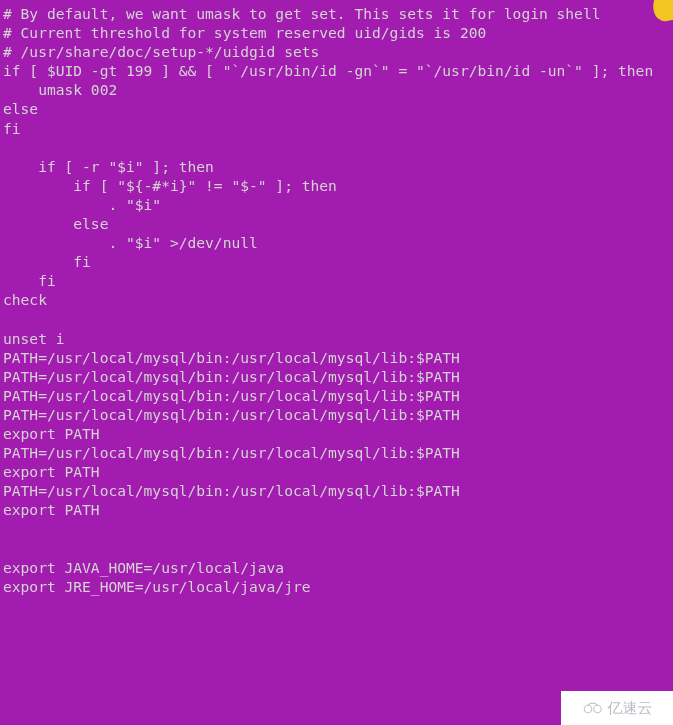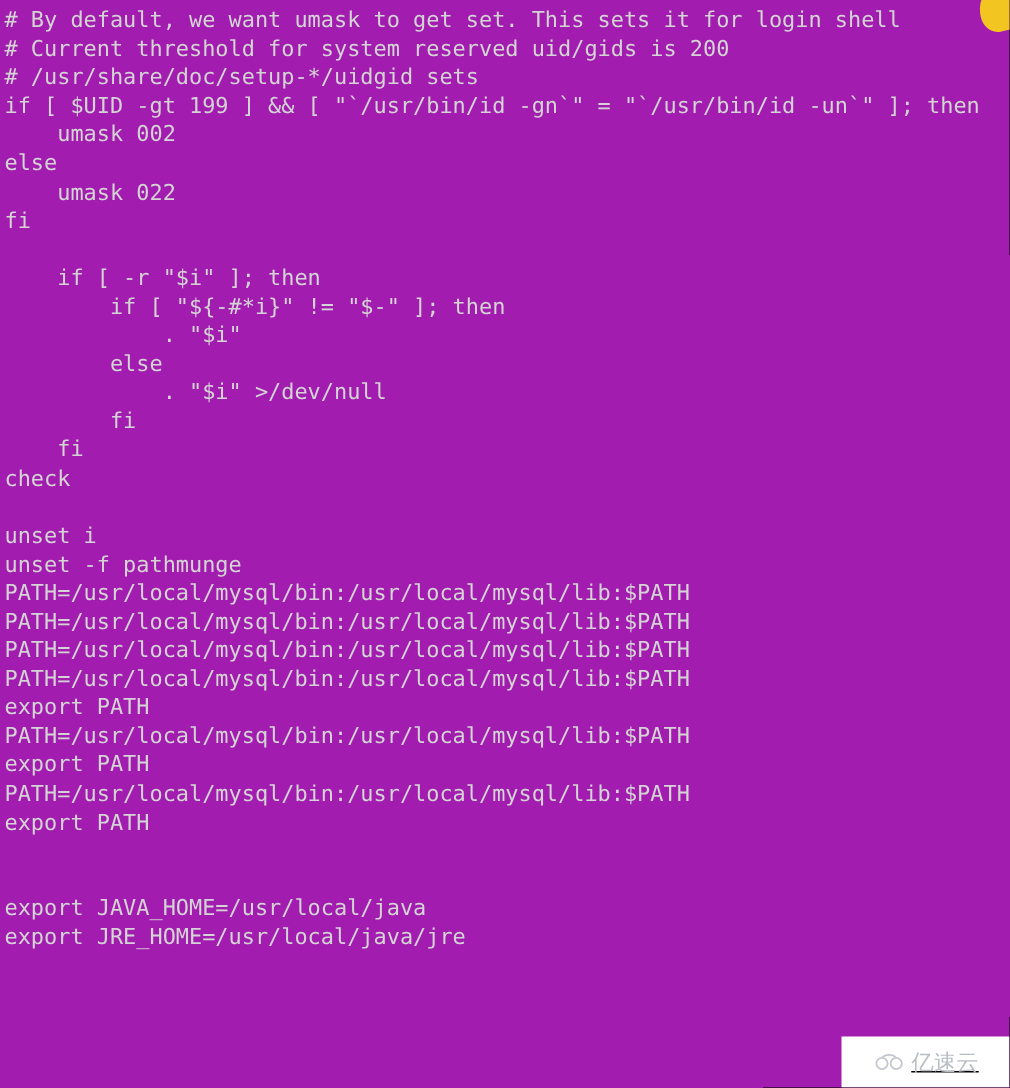--- a/index.html
+++ b/index.html
@@ -70,21 +70,20 @@
     position: absolute;
     right: 0;
     bottom: 0;
     width: 112px;
     height: 34px;
     background: #ffffff;
     display: flex;
     align-items: center;
     justify-content: center;
     gap: 4px;
-    text-decoration: underline;
   }
   #watermark .wm-cloud {
     width: 22px;
     height: 15px;
     flex: 0 0 auto;
     display: block;
   }
   #watermark .wm-text {
     font-family: "DejaVu Sans", "Liberation Sans", sans-serif;
     font-size: 15px;
@@ -98,34 +97,32 @@
 <body>
 
 <div id="terminal">
 
 <div class="term-line"># By default, we want umask to get set. This sets it for login shell</div>
     <div class="term-line"># Current threshold for system reserved uid/gids is 200</div>
     <div class="term-line"># /usr/share/doc/setup-*/uidgid sets</div>
     <div class="term-line">if [ $UID -gt 199 ] &amp;&amp; [ "`/usr/bin/id -gn`" = "`/usr/bin/id -un`" ]; then</div>
     <div class="term-line">    umask 002</div>
     <div class="term-line">else</div>
-    <div class="term-line">    umask 022</div>
     <div class="term-line">fi</div>
     <div class="term-line blank"></div>
     <div class="term-line">    if [ -r "$i" ]; then</div>
     <div class="term-line">        if [ "${-#*i}" != "$-" ]; then</div>
     <div class="term-line">            . "$i"</div>
     <div class="term-line">        else</div>
     <div class="term-line">            . "$i" &gt;/dev/null</div>
     <div class="term-line">        fi</div>
     <div class="term-line">    fi</div>
     <div class="term-line">check</div>
     <div class="term-line blank"></div>
     <div class="term-line">unset i</div>
-    <div class="term-line">unset -f pathmunge</div>
     <div class="term-line">PATH=/usr/local/mysql/bin:/usr/local/mysql/lib:$PATH</div>
     <div class="term-line">PATH=/usr/local/mysql/bin:/usr/local/mysql/lib:$PATH</div>
     <div class="term-line">PATH=/usr/local/mysql/bin:/usr/local/mysql/lib:$PATH</div>
     <div class="term-line">PATH=/usr/local/mysql/bin:/usr/local/mysql/lib:$PATH</div>
     <div class="term-line">export PATH</div>
     <div class="term-line">PATH=/usr/local/mysql/bin:/usr/local/mysql/lib:$PATH</div>
     <div class="term-line">export PATH</div>
     <div class="term-line">PATH=/usr/local/mysql/bin:/usr/local/mysql/lib:$PATH</div>
     <div class="term-line">export PATH</div>
     <div class="term-line blank"></div>

